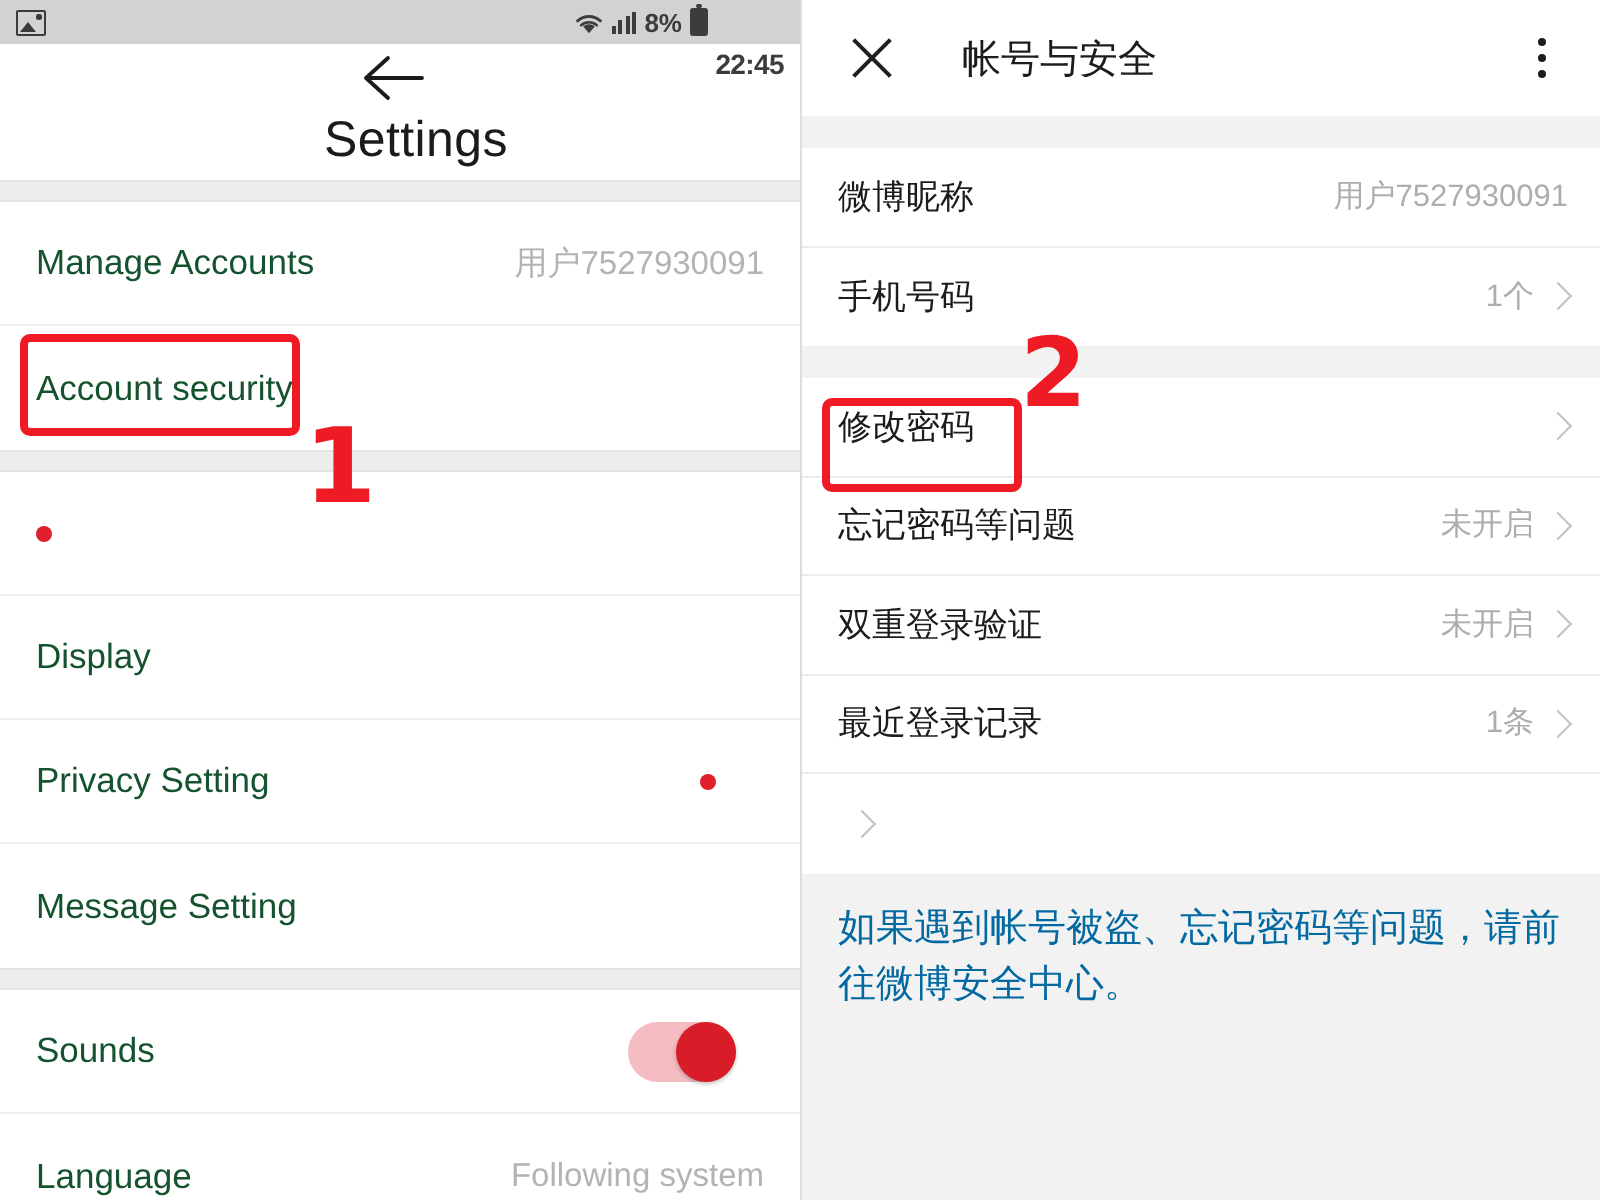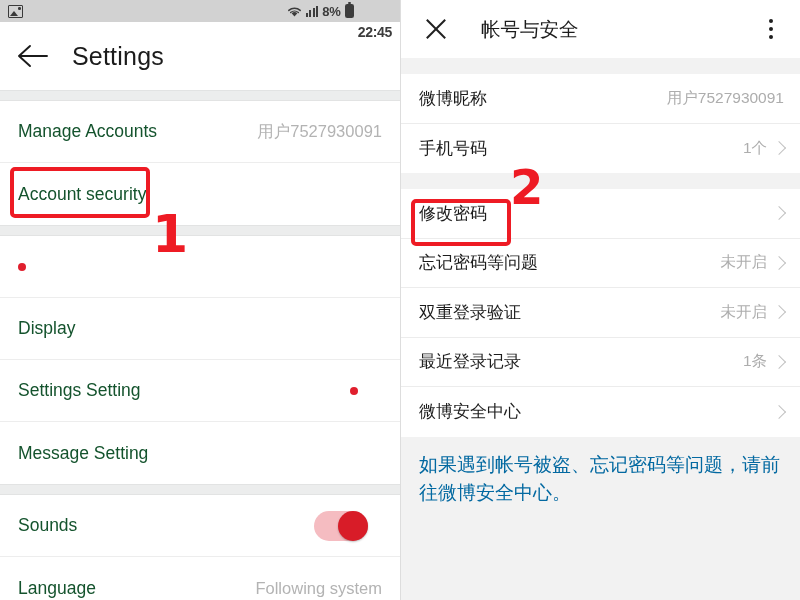--- a/index.html
+++ b/index.html
@@ -103,20 +103,21 @@
   .sb-pct { font-size: 13px; letter-spacing: -0.2px; }
   .sb-clock { font-size: 14px; letter-spacing: -0.3px; margin-top: 41px; }
 
   .appbar-left {
     height: 68px;
     display: flex;
     align-items: center;
     background: #ffffff;
     padding-left: 16px;
     box-sizing: border-box;
+    flex-direction: column;
   }
   .back-arrow {
     width: 34px; height: 34px;
     position: relative;
     flex: none;
     margin-right: 22px;
   }
   .appbar-title {
     font-size: 25px;
     color: #1b1b1b;
@@ -348,21 +349,21 @@
 
     <div>
       <div class="lrow">
         <span class="red-dot"></span>
       </div>
       <div class="lrow">
         <span class="lrow-label">Display</span>
         <span class="lrow-value"></span>
       </div>
       <div class="lrow">
-        <span class="lrow-label">Settings Setting</span>
+        <span class="lrow-label">Privacy Setting</span>
         <span class="red-dot"></span>
       </div>
       <div class="lrow nb">
         <span class="lrow-label">Message Setting</span>
         <span class="lrow-value"></span>
       </div>
     </div>
 
     <div class="sep-band h10"></div>
 
@@ -435,21 +436,20 @@
         </span>
       </div>
       <div class="rrow">
         <span class="rrow-label">最近登录记录</span>
         <span class="rrow-right">
           <span class="rrow-value">1条</span>
           <span class="chev"></span>
         </span>
       </div>
       <div class="rrow">
-        <span class="rrow-label">微博安全中心</span>
         <span class="rrow-right">
           <span class="rrow-value"></span>
           <span class="chev"></span>
         </span>
       </div>
     </div>
 
     <div class="rfooter">
       <div class="rfooter-text">如果遇到帐号被盗、忘记密码等问题，请前往微博安全中心。</div>
     </div>

